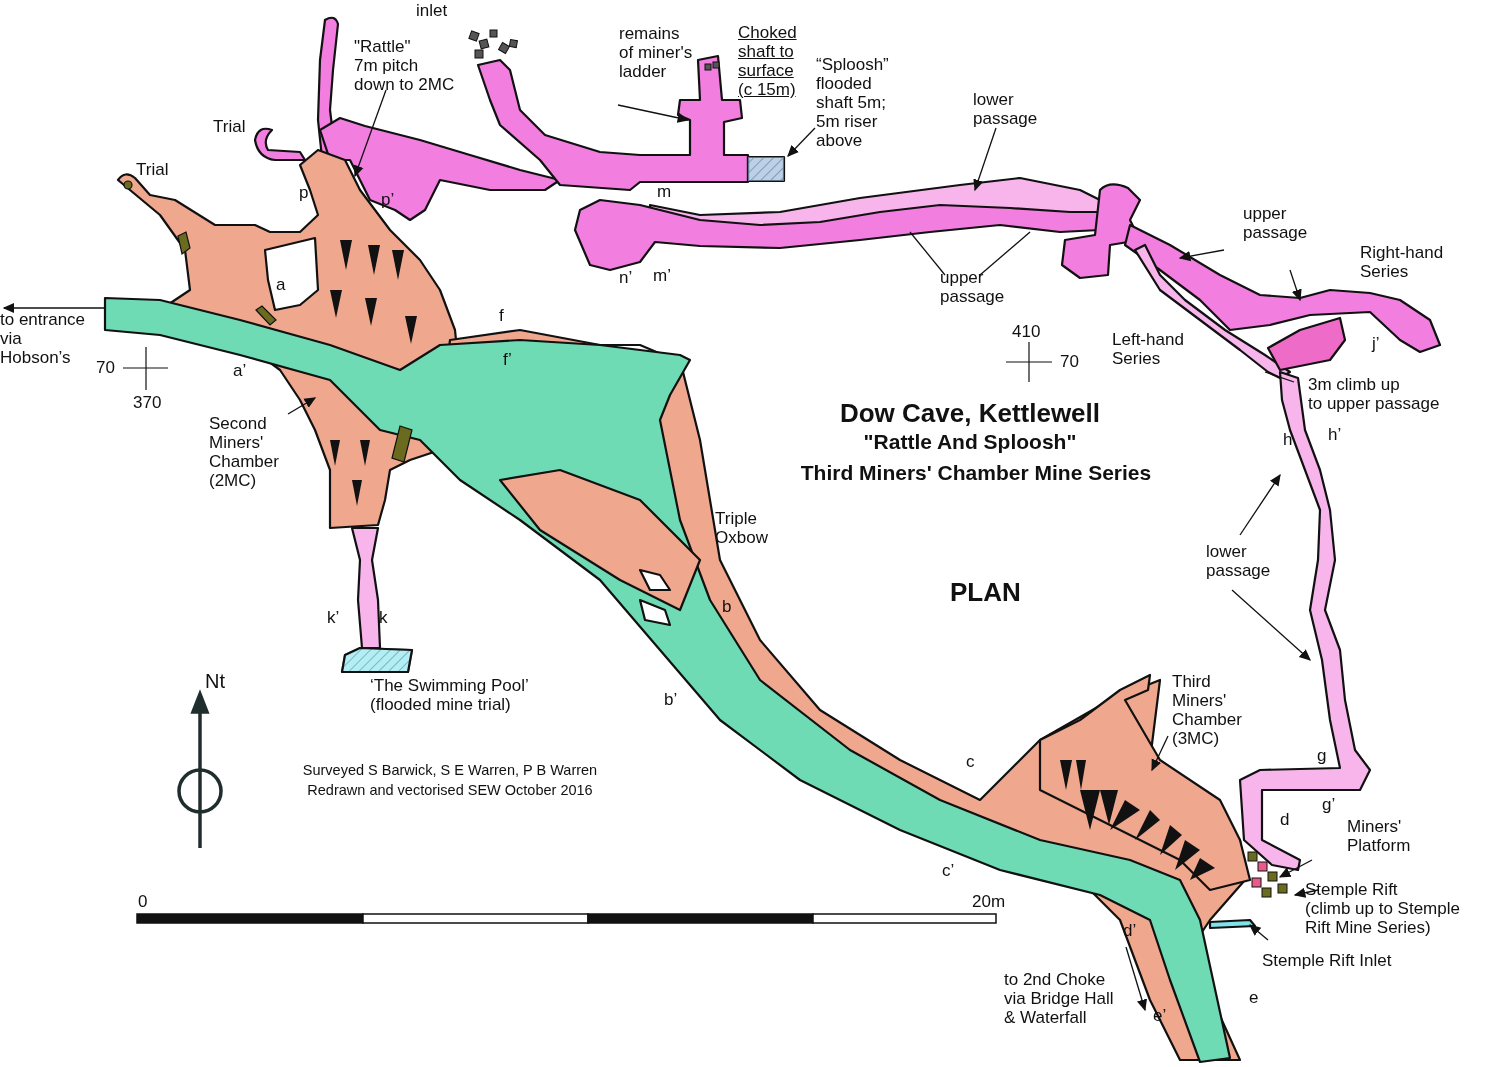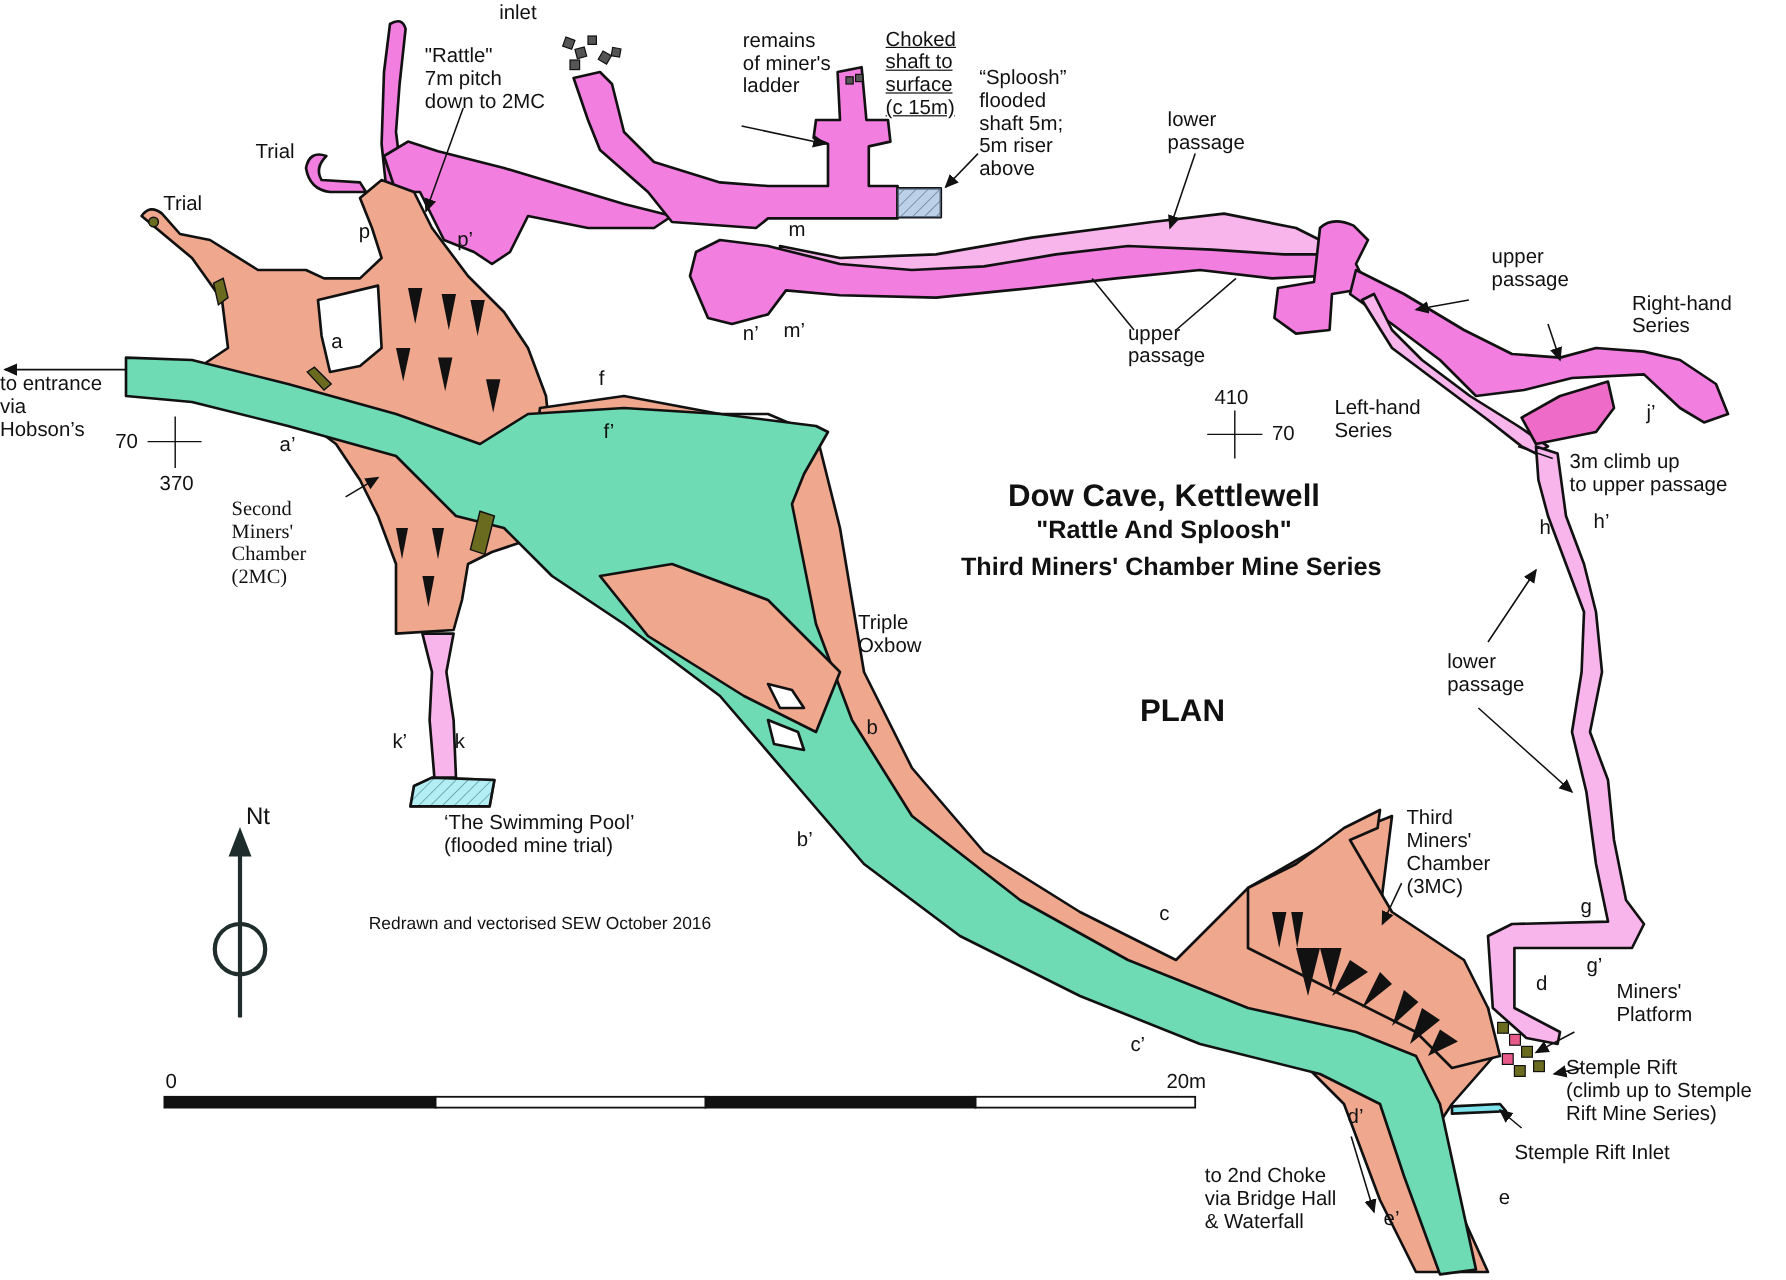--- a/index.html
+++ b/index.html
@@ -165,20 +165,21 @@
     <rect x="813" y="914" width="183" height="9" fill="#fff"></rect>
   </g>
 </svg>
 
 <div class="title1" style="left:720px;top:398px;">Dow Cave, Kettlewell</div>
 <div class="title2" style="left:720px;top:430px;">"Rattle And Sploosh"</div>
 <div class="title2" style="left:726px;top:461px;">Third Miners' Chamber Mine Series</div>
 <div class="plan" style="left:939px;top:577px;margin-left:11px;">PLAN</div>
 
 <div class="credit" style="left:240px;top:760px;">
+  <div>Surveyed S Barwick, S E Warren, P B Warren</div>
   <div>Redrawn and vectorised SEW October 2016</div>
 </div>
 
 <div class="lbl" style="left:205px;top:672px;font-size:20px;">Nt</div>
 <div class="lbl" style="left:138px;top:892px;">0</div>
 <div class="lbl" style="left:972px;top:892px;">20m</div>
 
 <div class="lbl" style="left:96px;top:358px;">70</div>
 <div class="lbl" style="left:133px;top:393px;">370</div>
 <div class="lbl" style="left:1060px;top:352px;">70</div>
@@ -210,21 +211,21 @@
 passage</div>
 <div class="lbl" style="left:1360px;top:243px;">Right-hand
 Series</div>
 <div class="lbl" style="left:1112px;top:330px;">Left-hand
 Series</div>
 <div class="lbl" style="left:1308px;top:375px;">3m climb up
 to upper passage</div>
 <div class="lbl" style="left:0px;top:310px;">to entrance
 via
 Hobson’s</div>
-<div class="lbl" style="left:193px;top:414px;font-family:Liberation Serif, serif;">Second
+<div class="lbl" style="left:209px;top:414px;">Second
 Miners'
 Chamber
 (2MC)</div>
 <div class="lbl" style="left:370px;top:676px;">‘The Swimming Pool’
 (flooded mine trial)</div>
 <div class="lbl" style="left:715px;top:509px;">Triple
 Oxbow</div>
 <div class="lbl" style="left:1206px;top:542px;">lower
 passage</div>
 <div class="lbl" style="left:1172px;top:672px;">Third

